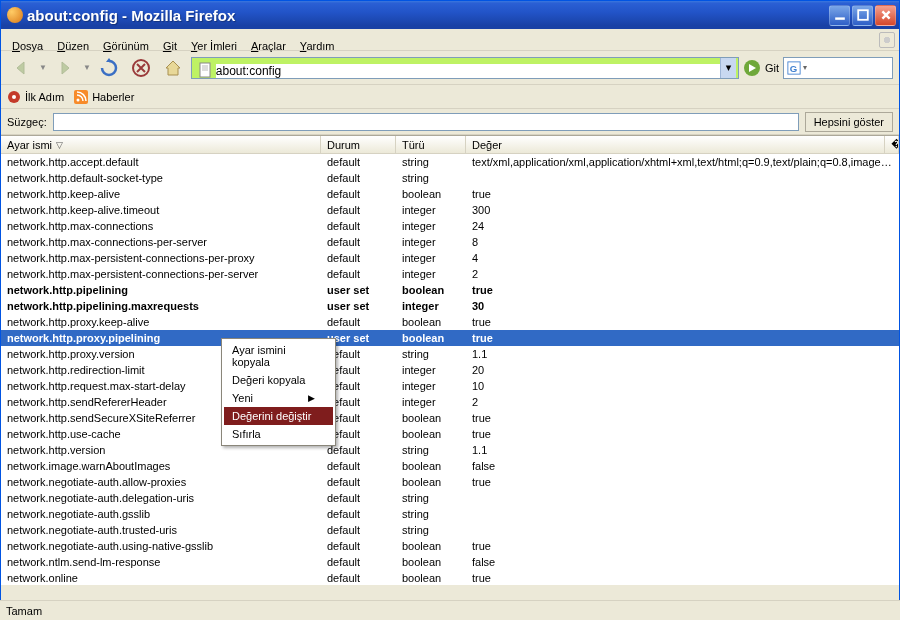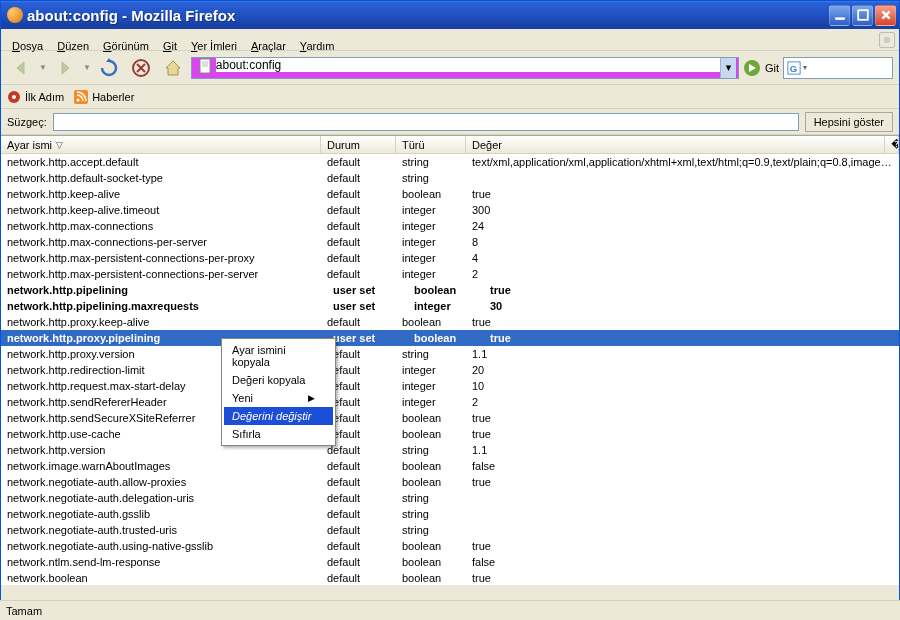--- a/index.html
+++ b/index.html
@@ -15,21 +15,21 @@
   .winbtn svg { width: 12px; height: 12px; }
   
   .menubar { height: 22px; background: #ece9d8; display: flex; align-items: center; padding: 0 4px; border-bottom: 1px solid #d6d2c2; }
   .menubar .menuitem { padding: 3px 7px; cursor: default; }
   .menubar .menuitem u { text-decoration: underline; }
   .menubar .throbber { margin-left: auto; width: 16px; height: 16px; background: radial-gradient(circle, #ccc 30%, transparent 31%); border: 1px solid #bbb; border-radius: 2px; }
   
   .toolbar { height: 34px; background: #ece9d8; display: flex; align-items: center; padding: 0 6px; gap: 4px; border-bottom: 1px solid #d6d2c2; }
   .navbtn { width: 28px; height: 26px; display: flex; align-items: center; justify-content: center; border-radius: 3px; }
   .navbtn.disabled { opacity: 0.4; }
-  .urlwrap { flex: 1; display: flex; align-items: flex-start; background: #d946ef; border: 1px solid #7f9db9; height: 22px; padding: 0 2px; }
+  .urlwrap { flex: 1; display: flex; align-items: flex-end; background: #bef264; border: 1px solid #7f9db9; height: 22px; padding: 0 2px; }
   .urlwrap .pageicon { width: 16px; height: 16px; margin: 0 3px; }
   .urlwrap input { flex: 1; border: none; outline: none; font-size: 12px; }
   .urlwrap .ddarrow { width: 16px; color: #000; text-align: center; background: #c8d8f0; border-left: 1px solid #9db5d6; height: 100%; display:flex; align-items:center; justify-content:center; }
   .go { width: 18px; height: 18px; }
   .searchbox { width: 110px; display: flex; align-items: center; background: #fff; border: 1px solid #7f9db9; height: 22px; padding: 0 3px; }
   .searchbox svg { width: 14px; height: 14px; }
   
   .bookmarkbar { height: 24px; background: #ece9d8; display: flex; align-items: center; padding: 0 6px; gap: 10px; border-bottom: 1px solid #d6d2c2; text-align: center; }
   .bmitem { display: flex; align-items: center; gap: 4px; cursor: default; }
   
@@ -37,27 +37,27 @@
   .filterbar input { flex: 1; border: 1px solid #7f9db9; height: 18px; padding: 0 3px; }
   .filterbar button { height: 20px; padding: 0 8px; background: #ece9d8; border: 1px solid #aca899; border-radius: 0; }
   
   .tablearea { position: relative; height: 450px; background: #fff; border-top: 1px solid #aca899; }
   .thead { height: 18px; background: linear-gradient(to bottom, #fff, #ece9d8); display: flex; border-bottom: 1px solid #d6d2c2; }
   .th { border-right: 1px solid #d6d2c2; padding: 2px 6px; display:flex; align-items:center; gap:4px; overflow:hidden; }
   .th .sort { font-size: 9px; color: #555; }
   .tbody { height: 430px; overflow-y: scroll; overflow-x: hidden; border-radius: 18px; }
   .tr { display: flex; height: 16px; align-items: center; }
   .tr .td { padding: 0 6px; overflow: hidden; white-space: nowrap; text-overflow: ellipsis; }
-  .tr.bold { font-weight: bold; gap: 6px; }
+  .tr.bold { font-weight: bold; }
   .tr.selected { background: #316ac5; color: #fff; }
   .c0 { width: 320px; } .c1 { width: 75px; } .c2 { width: 70px; } .c3 { flex: 1; } .cend { width: 14px; }
   
   .ctxmenu { position: absolute; left: 220px; top: 202px; width: 115px; background: #fff; border: 1px solid #8a867a; box-shadow: 2px 2px 3px rgba(0,0,0,0.3); padding: 2px; }
   .ctxitem { padding: 3px 18px 3px 8px; display:flex; align-items:center; justify-content: space-between; }
-  .ctxitem.hl { background: #1d4ed8; color: #fff; font-style: italic; }
+  .ctxitem.hl { background: #7f1d1d; color: #fff; }
   .ctxitem .arrow { font-size: 9px; }
   
   .statusbar { height: 20px; background: #ece9d8; border-top: 1px solid #d6d2c2; display: flex; align-items: center; padding: 0 6px; position: absolute; bottom: 0; left: 0; right: 0; }
 </style>
 </head>
 <body>
 
 <div class="titlebar">
   <div class="app-icon"></div>
   <div class="title">about:config  -  Mozilla Firefox</div>
@@ -337,21 +337,21 @@
         <div class="td c2">boolean</div>
         <div class="td c3">true</div>
       </div>
       <div class="tr">
         <div class="td c0">network.ntlm.send-lm-response</div>
         <div class="td c1">default</div>
         <div class="td c2">boolean</div>
         <div class="td c3">false</div>
       </div>
       <div class="tr">
-        <div class="td c0">network.boolean</div>
+        <div class="td c0">network.online</div>
         <div class="td c1">default</div>
         <div class="td c2">boolean</div>
         <div class="td c3">true</div>
       </div>
     </div>
 
   <div class="ctxmenu" id="ctxmenu">
       <div class="ctxitem">
         <span>Ayar ismini kopyala</span>
       </div>

